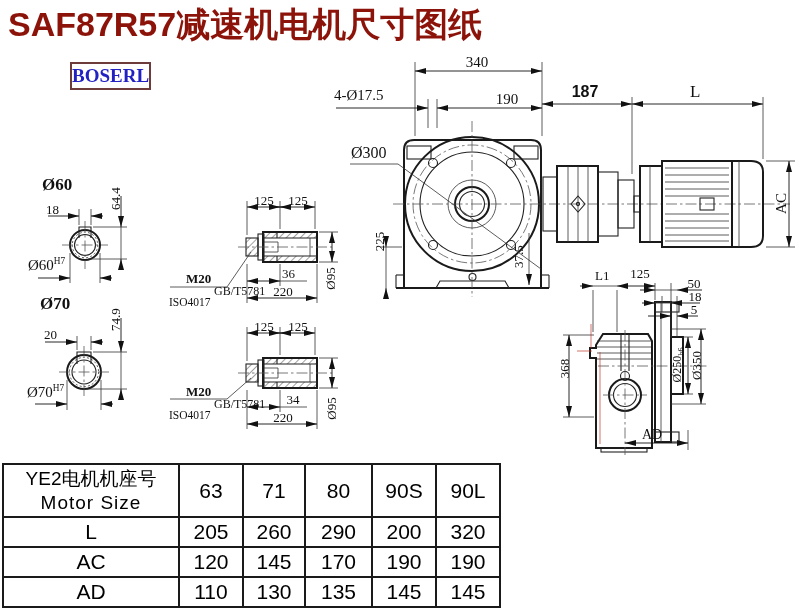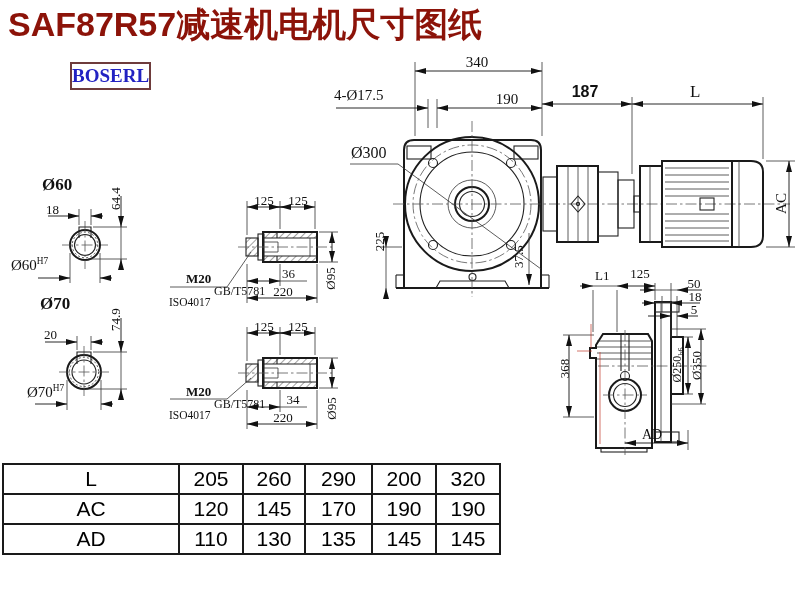--- a/index.html
+++ b/index.html
@@ -291,21 +291,21 @@
       <line x1="625" y1="443" x2="688" y2="443" class="dim" marker-start="url(#arrS)" marker-end="url(#arr)"></line>
       <line x1="591" y1="324" x2="591" y2="348" class="rl"></line>
       <line x1="577" y1="351" x2="592" y2="351" class="rl"></line>
       <line x1="600" y1="352" x2="600" y2="444" class="rl"></line>
     </g>
   </svg>
 
   <span class="lbl hdr" style="left:42px;top:176px;">Ø60</span>
   <span class="lbl" style="left:46px;top:203px;">18</span>
   <span class="lbl rot" style="left:92px;top:192px;width:46px;">64.4</span>
-  <span class="lbl big" style="left:11px;top:257px;"><span>Ø60</span><sup>H7</sup></span>
+  <span class="lbl big" style="left:28px;top:257px;"><span>Ø60</span><sup>H7</sup></span>
 
   <span class="lbl hdr" style="left:40px;top:295px;">Ø70</span>
   <span class="lbl" style="left:44px;top:328px;">20</span>
   <span class="lbl rot" style="left:92px;top:313px;width:46px;">74.9</span>
   <span class="lbl big" style="left:27px;top:384px;"><span>Ø70</span><sup>H7</sup></span>
 
   <span class="lbl" style="left:250px;top:194px;width:28px;text-align:center;">125</span>
   <span class="lbl" style="left:284px;top:194px;width:28px;text-align:center;">125</span>
   <span class="lbl bold" style="left:186px;top:272px;">M20</span>
   <span class="lbl sm" style="left:169px;top:285px;">GB/T5781</span>
@@ -346,20 +346,31 @@
   <table class="mt">
     <colgroup>
       <col style="width:176px;">
         <col style="width:64px;">
         <col style="width:62px;">
       <col style="width:67px;">
         <col style="width:64px;">
         <col style="width:64px;">
     </colgroup>
     <tbody>
+        <tr class="hrow">
+      <th>
+        <div class="hcn">YE2电机机座号</div>
+        <div class="hen">Motor Size</div>
+      </th>
+      <th class="hc">63</th>
+      <th class="hc">71</th>
+      <th class="hc">80</th>
+      <th class="hc">90S</th>
+      <th class="hc">90L</th>
+    </tr>
     <tr>
       <td>L</td>
       <td>205</td>
       <td>260</td>
       <td>290</td>
       <td>200</td>
       <td>320</td>
     </tr>
     <tr>
       <td>AC</td>

